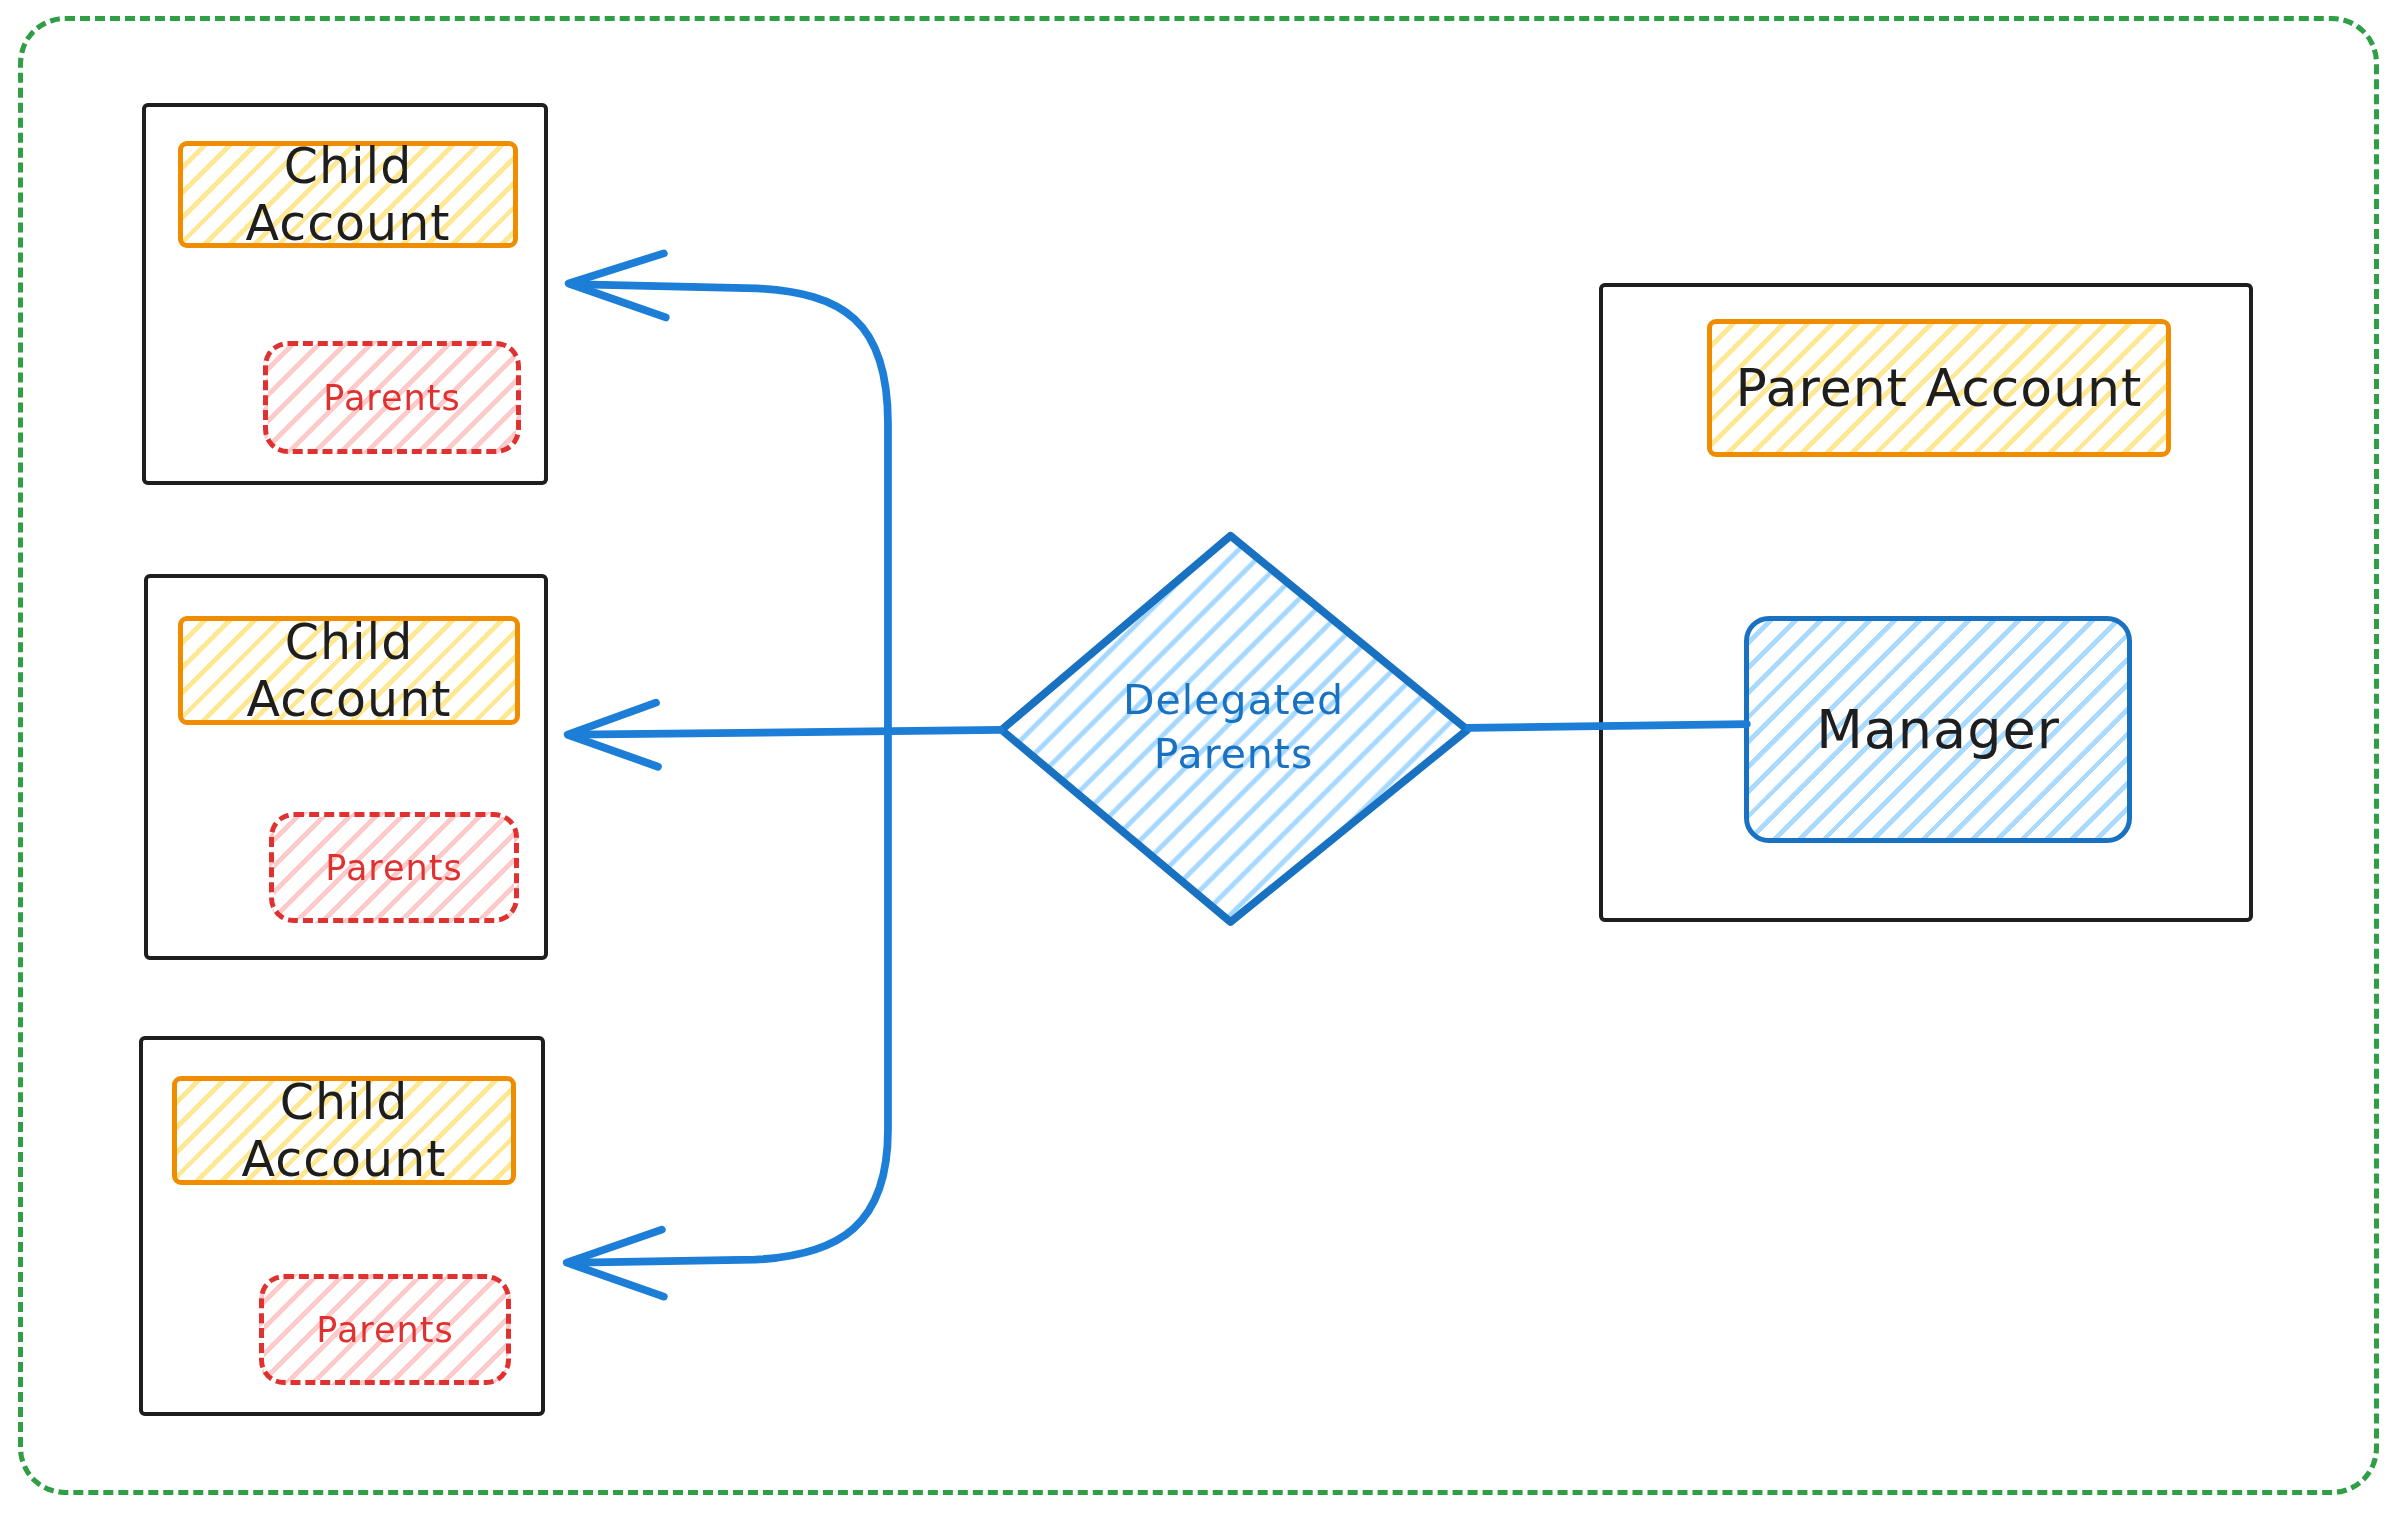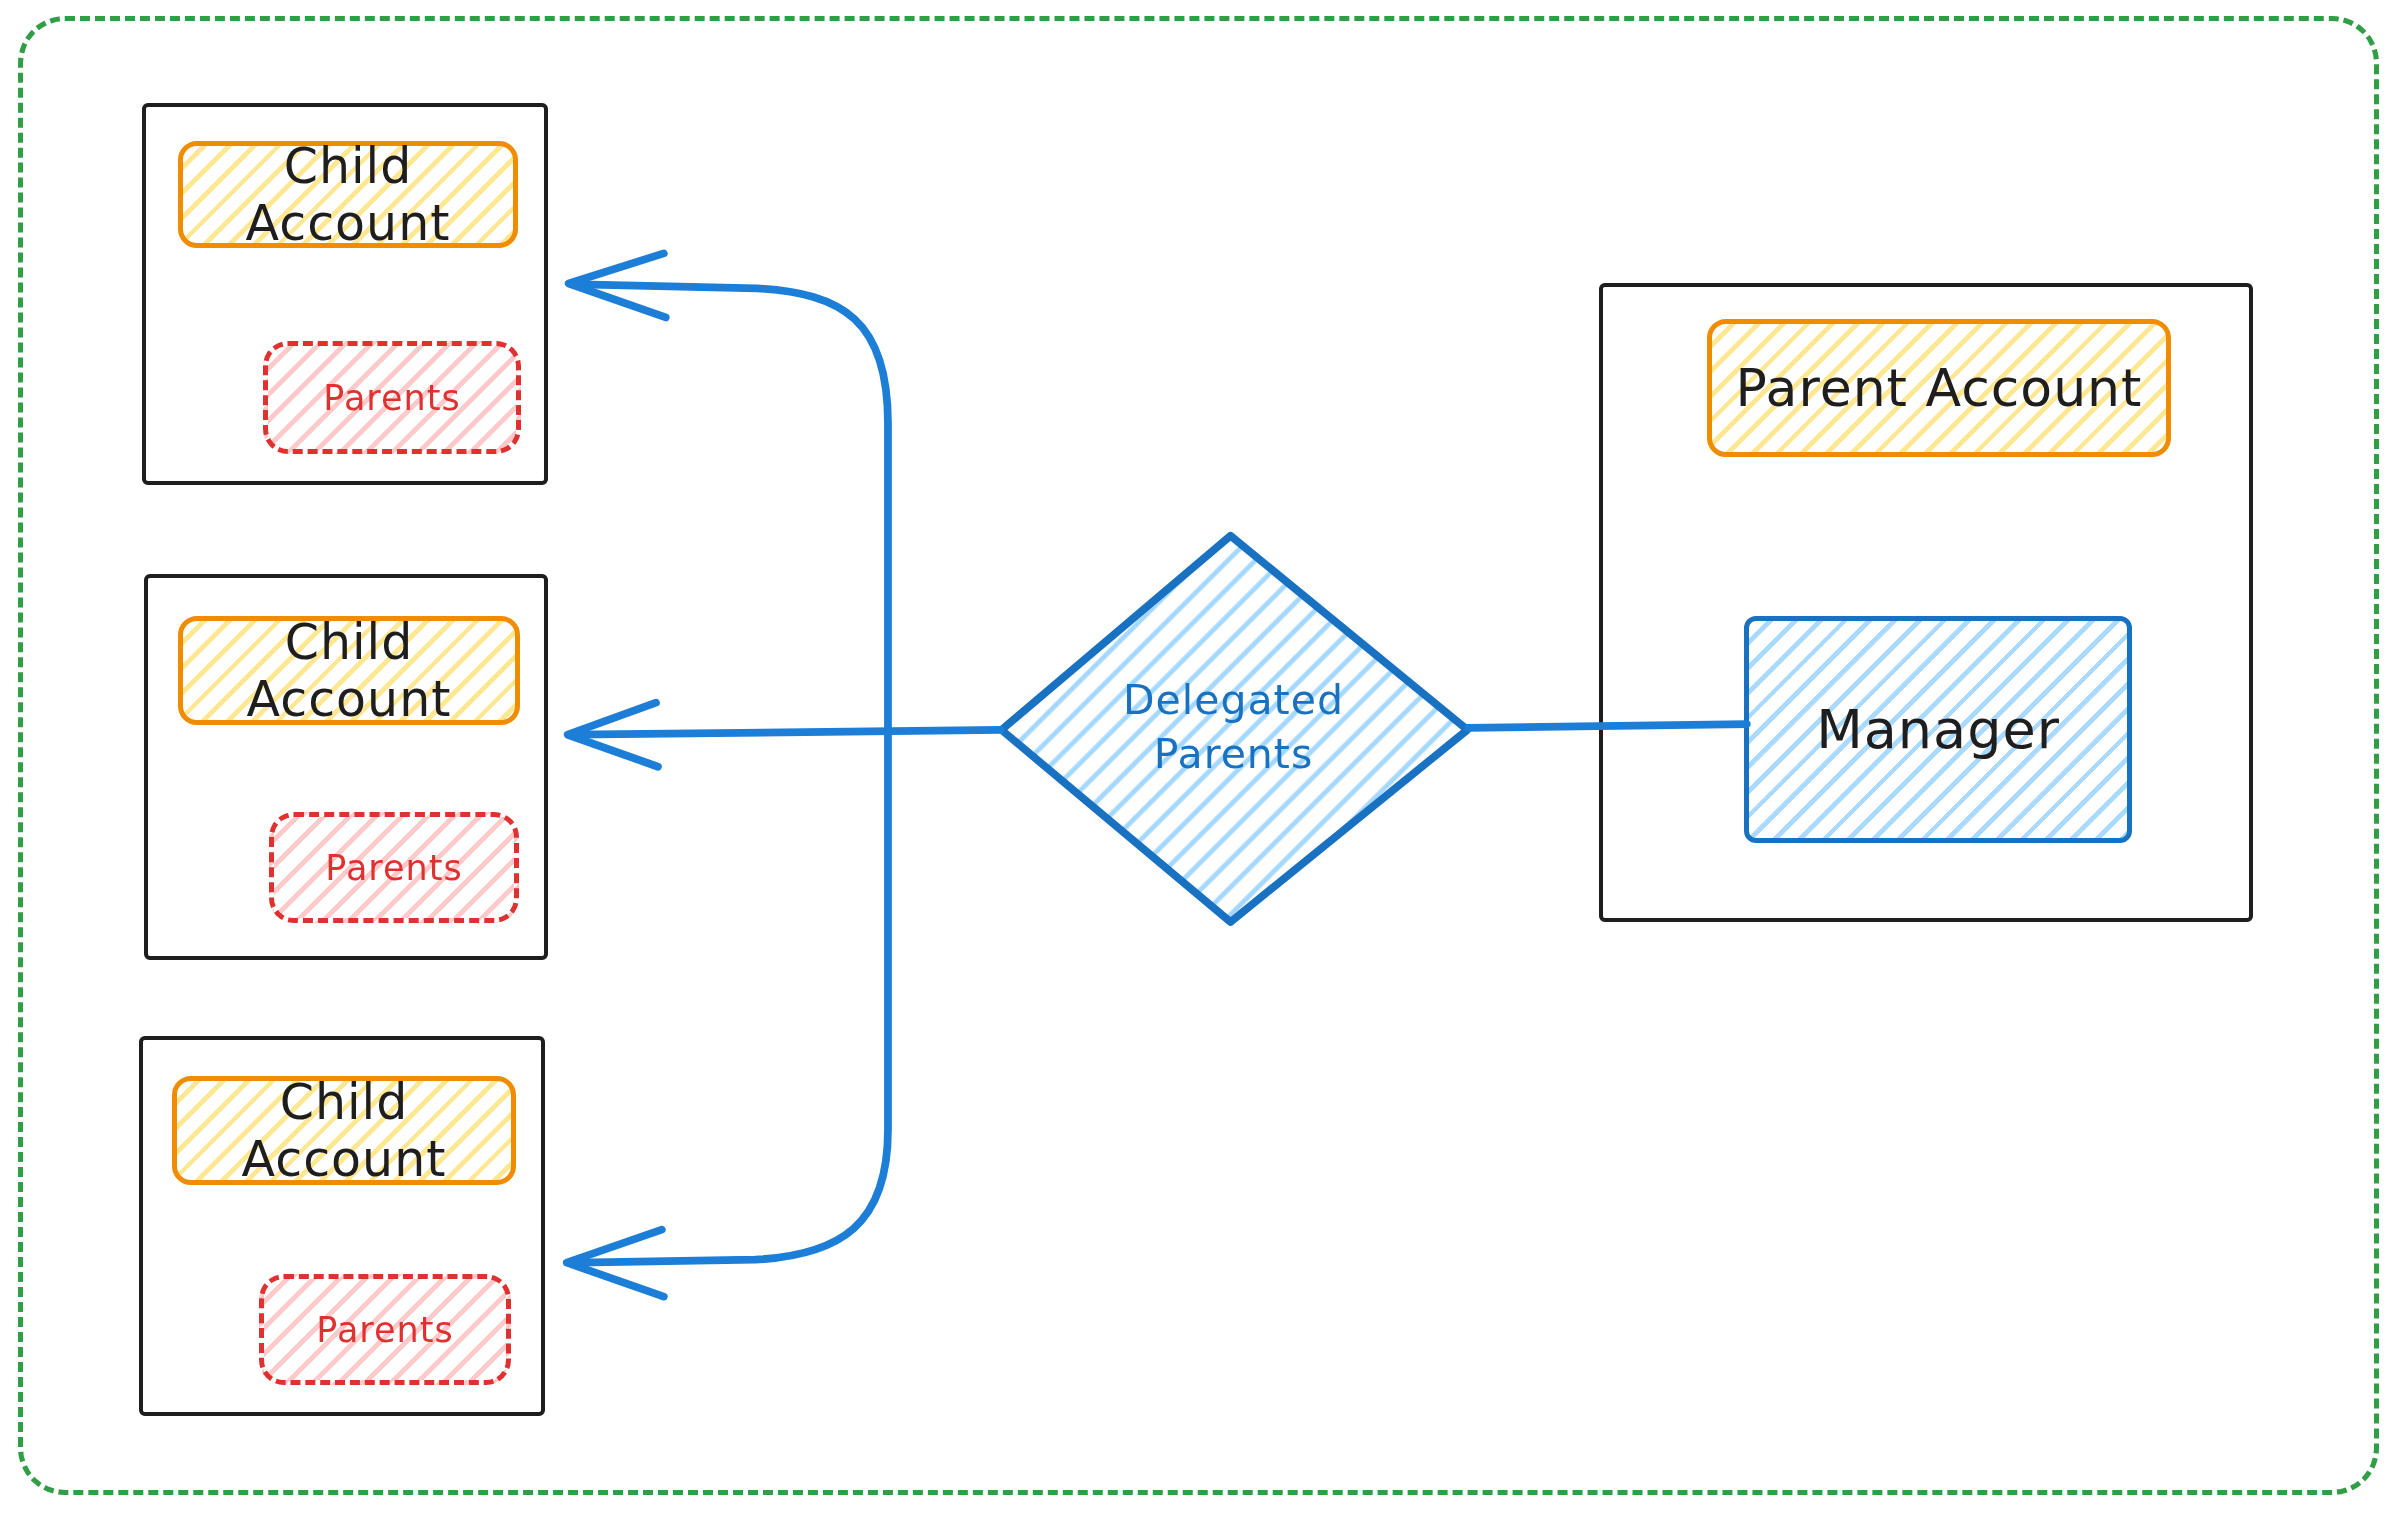--- a/index.html
+++ b/index.html
@@ -29,39 +29,39 @@
     z-index:2;
   }
   .chip{
     position:absolute;
     display:flex;align-items:center;justify-content:center;
     text-align:center;
     letter-spacing:1px;
   }
   .chip.orange{
     border:5.8px solid #f08c00;
-    border-radius:19px;
+    border-radius:9px;
     background:repeating-linear-gradient(135deg,
       rgba(255,212,59,0) 0 12.6px,
       rgba(255,212,59,0.55) 12.6px 17.5px);
     color:#1e1e1e;
     font-size:49px;
   }
   .chip.redd{
     border:5.8px dashed #e03131;
     border-radius:25px;
     background:repeating-linear-gradient(135deg,
       rgba(255,137,137,0) 0 13.6px,
       rgba(255,137,137,0.45) 13.6px 18.4px);
     color:#e03131;
     font-size:35px;
   }
   .chip.manager{
     border:5.8px solid #1971c2;
-    border-radius:12px;
+    border-radius:25px;
     background:repeating-linear-gradient(135deg,
       rgba(165,216,255,0) 0 12.6px,
       rgba(165,216,255,0.95) 12.6px 17.5px);
     color:#1e1e1e;
     font-size:54px;
   }
   .diamond-label{
     position:absolute;
     left:1083px;top:652px;width:301px;height:151px;
     display:flex;align-items:center;justify-content:center;

